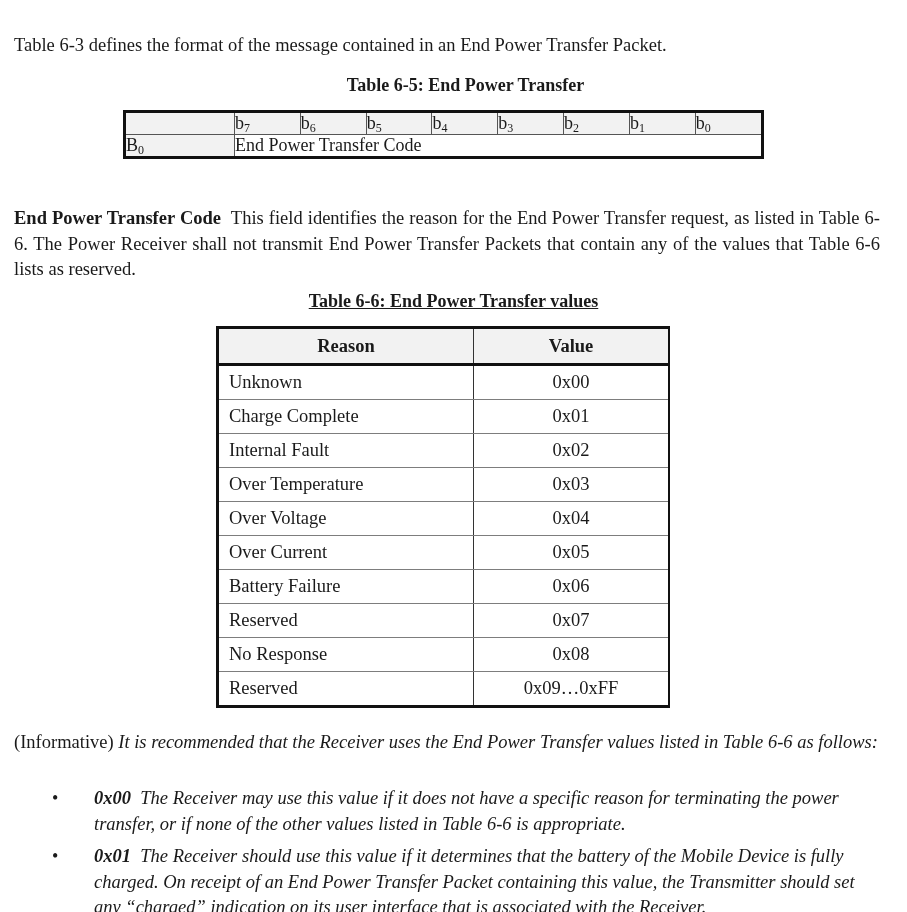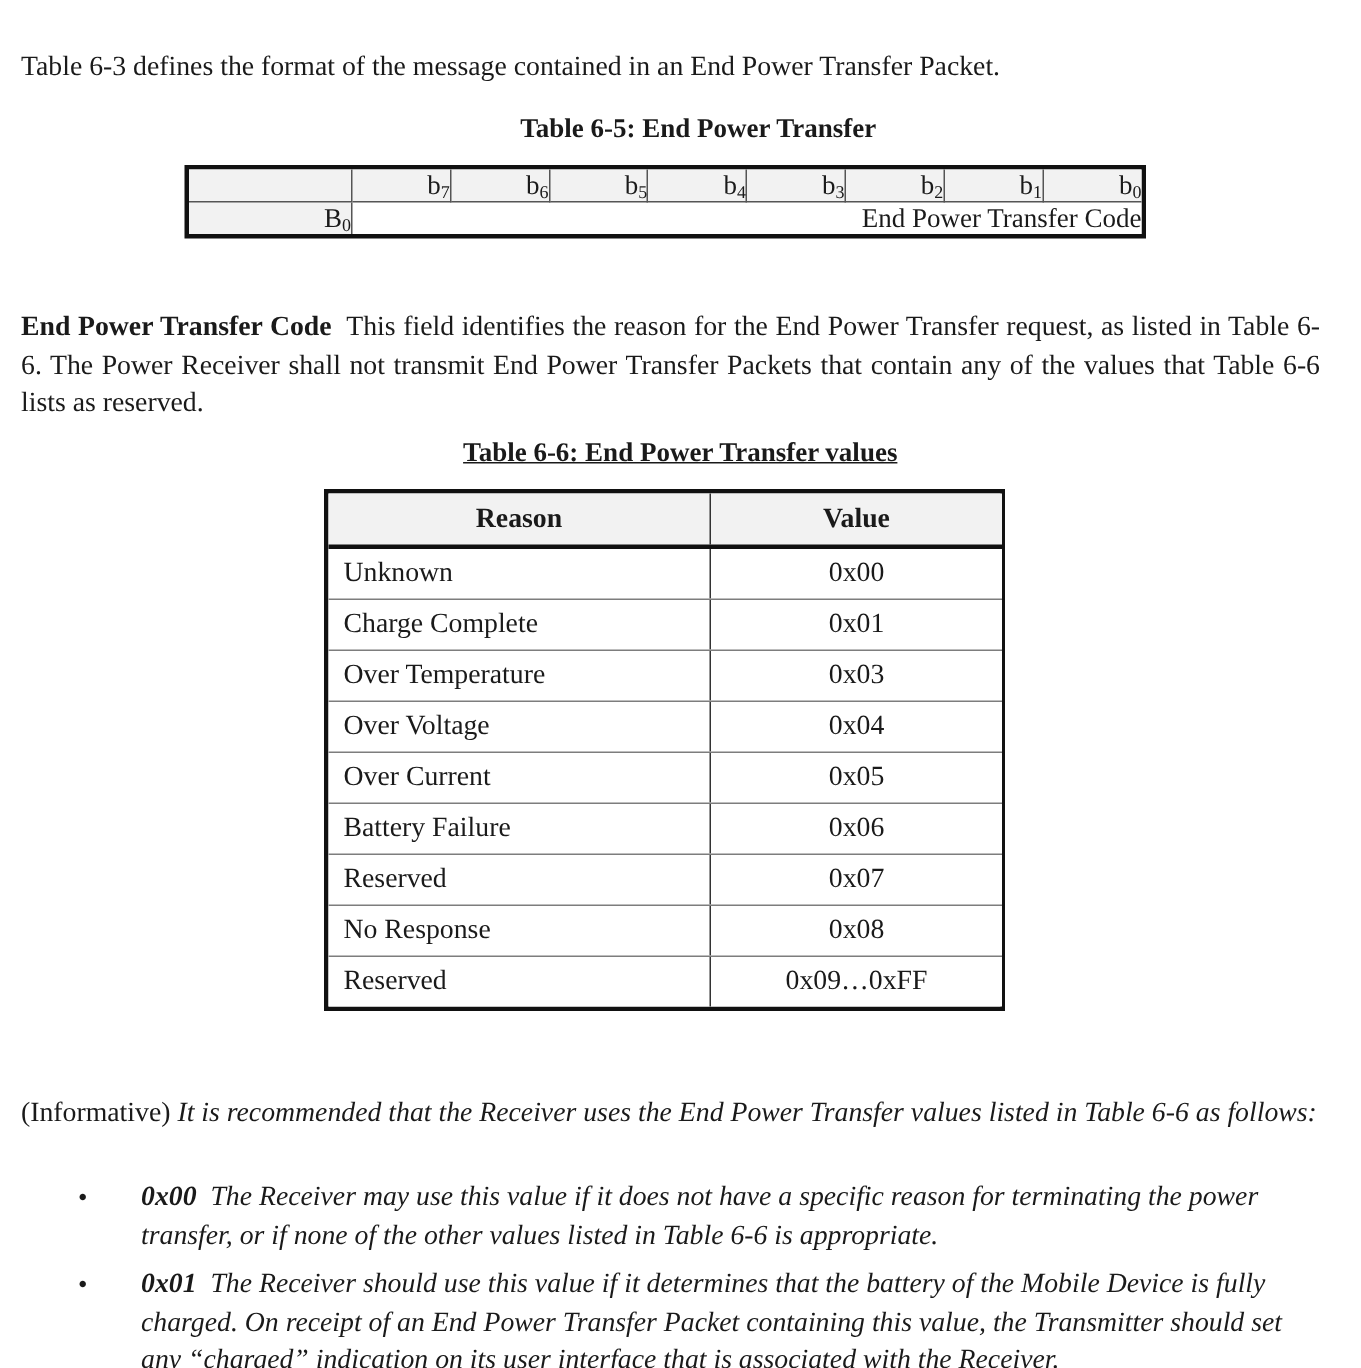--- a/index.html
+++ b/index.html
@@ -93,21 +93,21 @@
     box-sizing: border-box;
     background: #ffffff;
   }
   #bit-table table {
     border-collapse: collapse;
     width: 100%;
     table-layout: fixed;
   }
   #bit-table td {
     font-size: 18px;
-    text-align: right;
+    text-align: left;
     vertical-align: middle;
     padding: 0;
     height: 20px;
     border: 1px solid #555555;
     background: #f2f2f2;
   }
   #bit-table tr.bit-header td.blank-cell {
     border-left: none;
     border-top: none;
   }
@@ -258,20 +258,24 @@
       <tbody>
         <tr>
           <td class="reason-cell">Unknown</td>
           <td class="value-cell">0x00</td>
         </tr>
         <tr>
           <td class="reason-cell">Charge Complete</td>
           <td class="value-cell">0x01</td>
         </tr>
         <tr>
+          <td class="reason-cell">Internal Fault</td>
+          <td class="value-cell">0x02</td>
+        </tr>
+        <tr>
           <td class="reason-cell">Over Temperature</td>
           <td class="value-cell">0x03</td>
         </tr>
         <tr>
           <td class="reason-cell">Over Voltage</td>
           <td class="value-cell">0x04</td>
         </tr>
         <tr>
           <td class="reason-cell">Over Current</td>
           <td class="value-cell">0x05</td>

